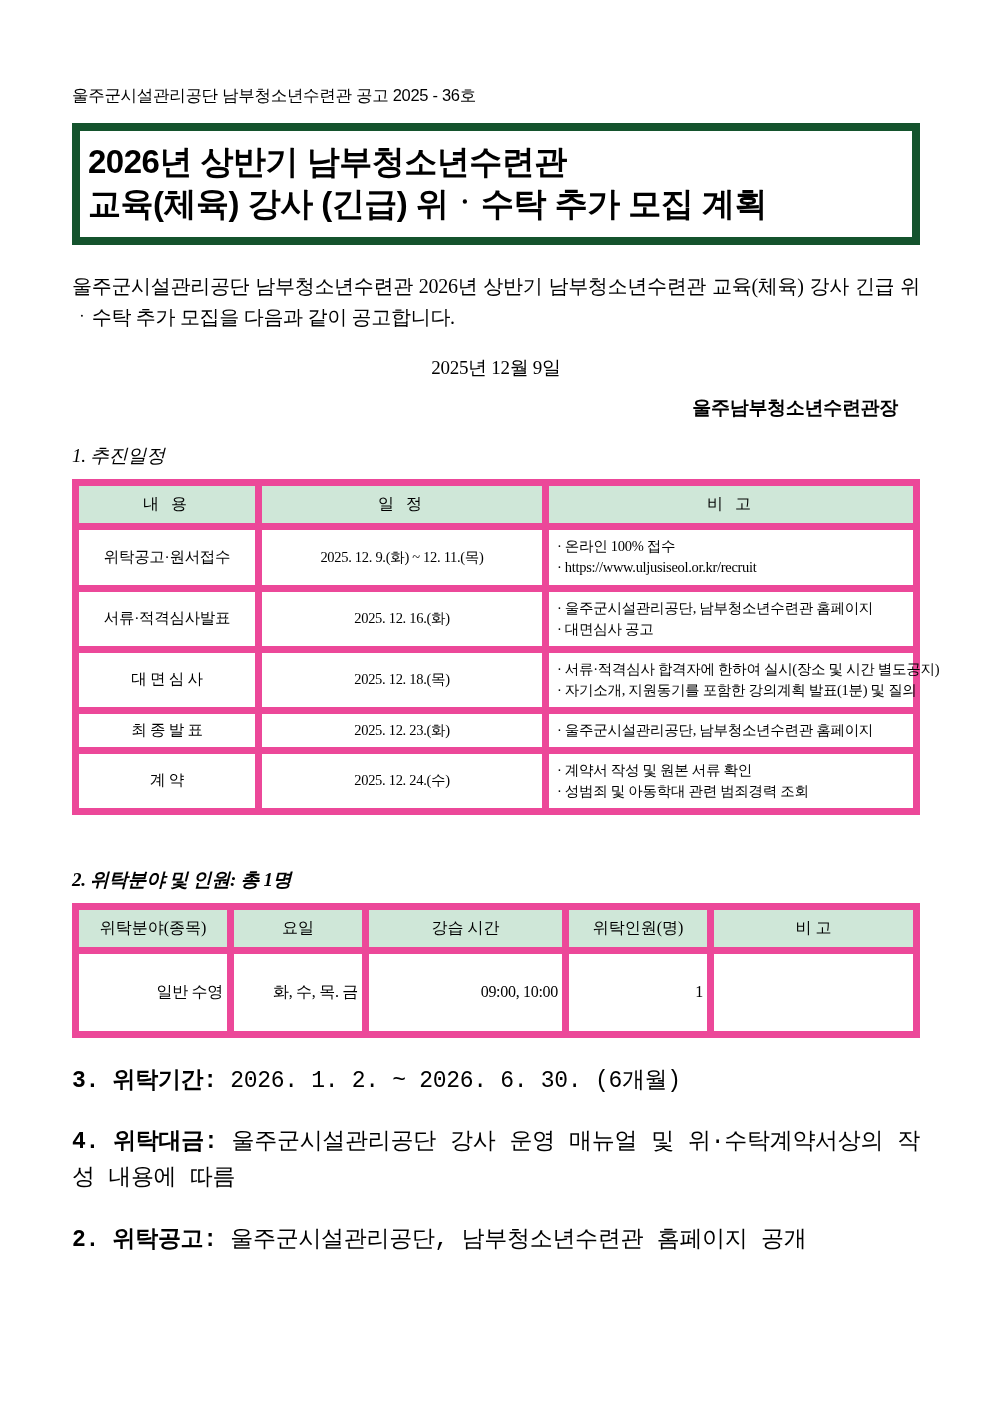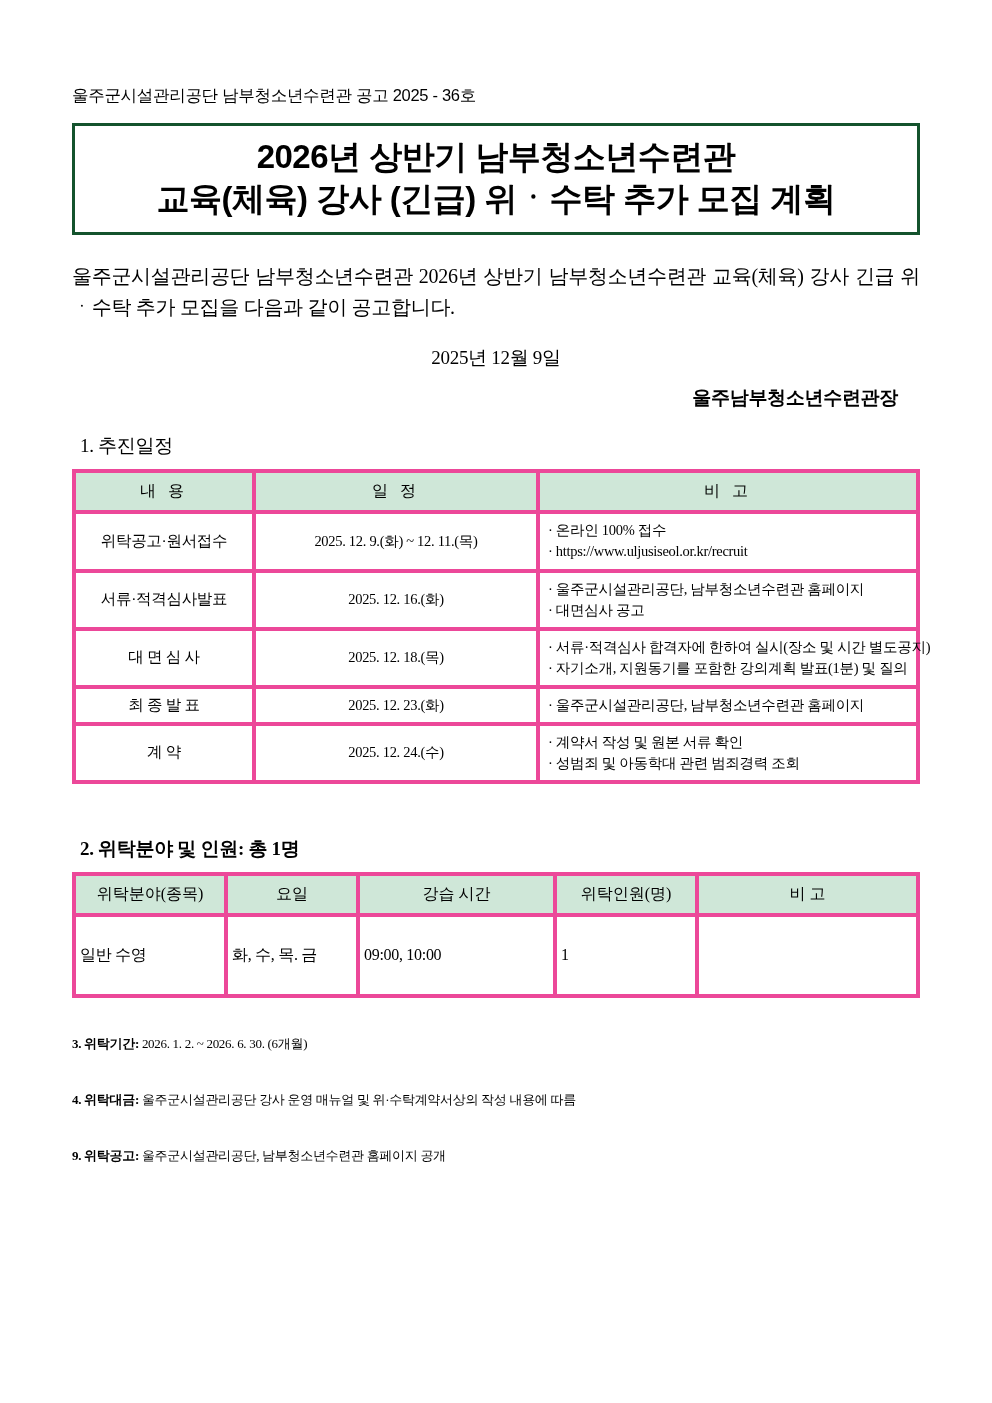--- a/index.html
+++ b/index.html
@@ -20,23 +20,23 @@
     padding: 85px 72px 0 72px;
     width: 992px;
   }
   .doc-number {
     font-size: 16.5px;
     font-family: Liberation Sans, sans-serif;
     letter-spacing: -0.3px;
     margin-bottom: 16px;
   }
   .title-box {
-    border: 3px solid #14532d;
-    padding: 10px 0 12px 0;
-    text-align: center;
+    border: 8px solid #14532d;
+    padding: 10px 0 12px 8px;
+    text-align: left;
     margin-bottom: 26px;
   }
   .title-line {
     font-family: "Liberation Sans", sans-serif;
     font-weight: bold;
     font-size: 33px;
     letter-spacing: -0.5px;
     line-height: 1.28;
     white-space: nowrap;
   }
@@ -57,36 +57,37 @@
     font-size: 19px;
     font-weight: bold;
     text-align: right;
     margin-top: 14px;
     padding-right: 22px;
     letter-spacing: -0.3px;
   }
   .section-heading {
     font-size: 19px;
     font-weight: bold;
-    margin: 22px 0 10px 8px;
-    letter-spacing: -0.3px;
+    margin: 22px 0 10px 0;
+    letter-spacing: -0.3px;
+    font-style: italic;
   }
   .section-heading.normal-weight { font-weight: normal; }
 
   table {
     border-collapse: collapse;
     width: 100%;
     table-layout: fixed;
   }
   table.schedule {
     width: 848px;
     margin-left: 0;
   }
   table th, table td {
-    border: 4px solid #ec4899;
+    border: 7px solid #ec4899;
     padding: 6px 8px;
     font-size: 15px;
     vertical-align: middle;
     letter-spacing: -0.3px;
   }
   table thead th {
     background: #cfe7d8;
     text-align: center;
     font-weight: normal;
     font-size: 16px;
@@ -100,30 +101,31 @@
   .link { }
 
   table.assign {
     width: 848px;
   }
   table.assign thead th {
     letter-spacing: 0px;
     font-size: 16px;
   }
   table.assign td {
-    text-align: left;
+    text-align: right;
     font-size: 16px;
     padding: 28px 4px;
   }
   .para {
-    font-size: 13px;
+    font-size: 23px;
     line-height: 1.55;
-    margin: 36px 0 0 0;
+    margin: 26px 0 0 0;
     letter-spacing: -0.3px;
     text-align: justify;
+    font-family: Liberation Mono, monospace;
   }
   .para b { font-weight: bold; }
   .spacer-lg { height: 30px; }
 </style>
 </head>
 <body>
 
 <div class="page">
 
   <div class="doc-number">울주군시설관리공단 남부청소년수련관 공고 2025 - 36호</div>
@@ -217,16 +219,16 @@
 
   <div class="para">
     <b>3. 위탁기간:</b><span> 2026. 1. 2. ~ 2026. 6. 30. (6개월)</span>
   </div>
 
   <div class="para">
     <b>4. 위탁대금:</b><span> 울주군시설관리공단 강사 운영 매뉴얼 및 위·수탁계약서상의 작성 내용에 따름</span>
   </div>
 
   <div class="para">
-    <b>9. 위탁공고:</b><span> 울주군시설관리공단, 남부청소년수련관 홈페이지 공개</span>
+    <b>2. 위탁공고:</b><span> 울주군시설관리공단, 남부청소년수련관 홈페이지 공개</span>
   </div>
 
 </div>
 
 </body></html>

